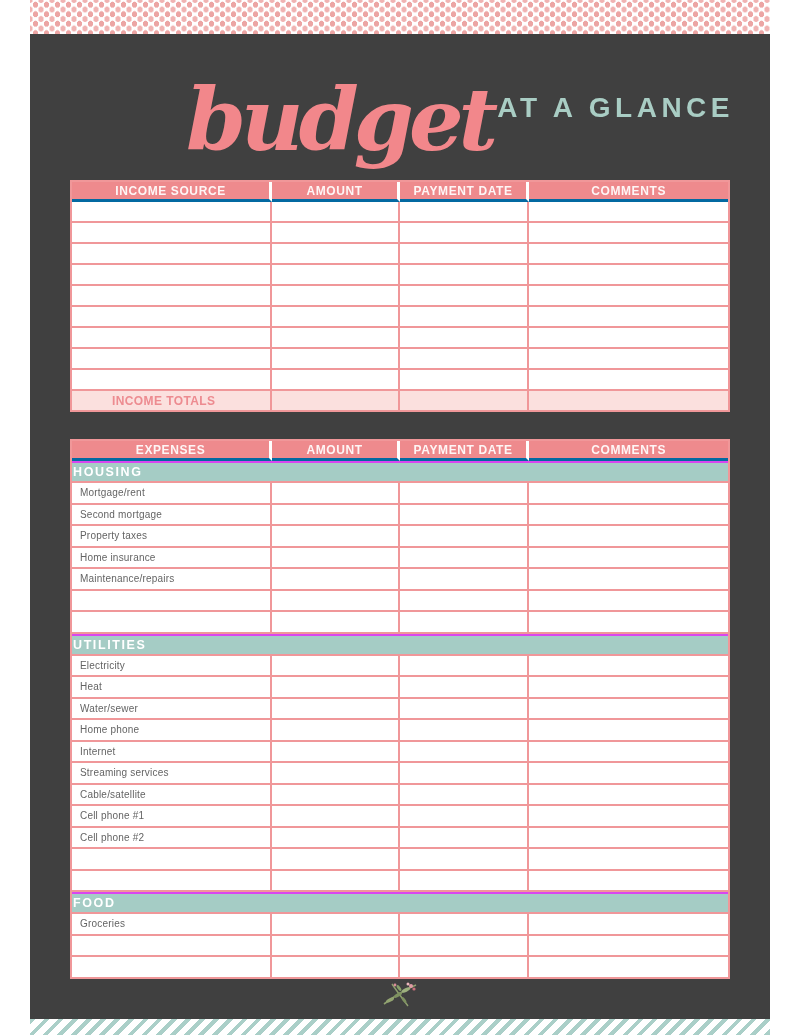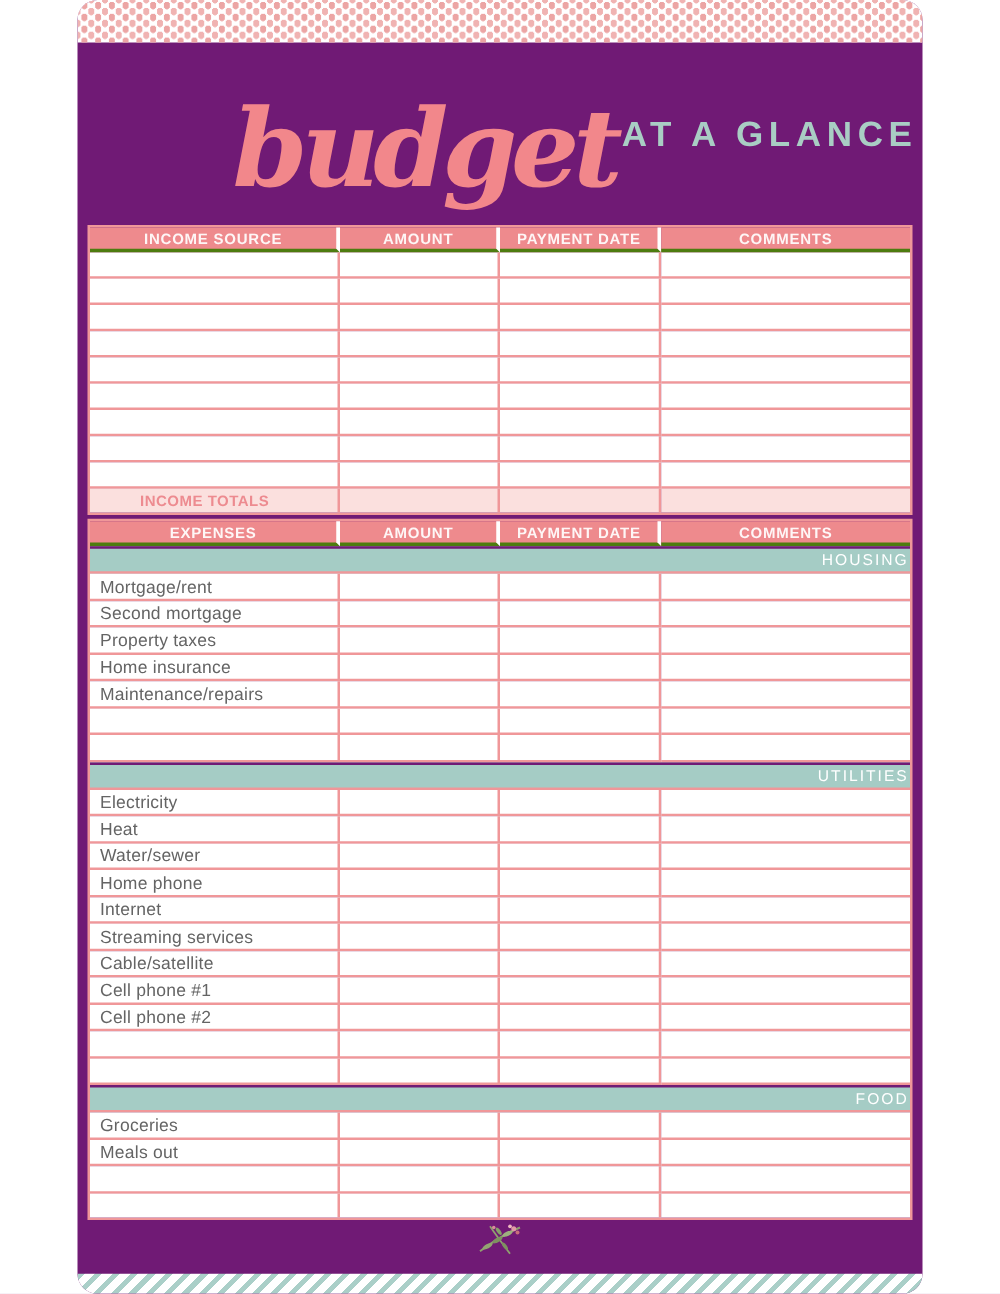--- a/index.html
+++ b/index.html
@@ -12,26 +12,25 @@
     --script-pink:#F2878B;
     --dot-pink:#ECA5A4;
     --stripe-teal:#AACFC8;
     --label-gray:#646464;
     --brand-gray:#53646C;
     --box-faint:#F4E4DF;
   }
   html,body{margin:0;padding:0;background:#fff;}
   .page{
     position:relative;
-    width:676px;height:1035px;
+    width:740px;height:1035px;
     margin:0 auto;
-    background:#701a75;
+    background:#404040;
     font-family:"Liberation Sans", sans-serif;
     overflow:hidden;
-    border-radius:16px;
   }
   
   .dots-band{
     height:34px;width:100%;
     background-color:#fff;
     background-image:
       radial-gradient(2.6px 3.1px at 5.5px 4.5px, var(--dot-pink) 97%, transparent),
       radial-gradient(2.6px 3.1px at 5.5px 4.5px, #F0B3B2 97%, transparent);
     background-size:11px 9.5px;
     background-position:0 0, 5.5px 4.8px;
@@ -60,50 +59,50 @@
     white-space:nowrap;
   }
   
   .sheet{width:660px;margin:0 auto;}
   table.tbl{
     width:100%;
     border-collapse:separate;border-spacing:0;
     table-layout:fixed;
     border:2px solid var(--pink-border);
   }
-  table.expenses{margin-top:3px;}
+  table.expenses{margin-top:27px;}
   .tbl td{
     border-bottom:2px solid var(--pink-border);
     border-right:2px solid var(--pink-border);
     height:17px;
     background:#fff;
     overflow:hidden;
   }
   table.expenses td{height:17.5px;}
   .tbl td:last-child{border-right:none;}
   .tbl tr:last-child td{border-bottom:none;padding-left:40px;}
   .tbl th.hd{
     background:var(--pink-header);
     color:#FEF6F6;
     font-size:12px;font-weight:bold;letter-spacing:.6px;
     height:15px;
     border-right:3px solid #fff;
-    border-bottom:3px solid #4d7c0f;
+    border-bottom:3px solid #0369a1;
   }
   .tbl th.hd:last-child{border-right:none;}
   .tbl td.band{
     background:var(--teal-band);
     color:#fff;
-    font-size:12.5px;font-weight:normal;letter-spacing:1.6px;
-    text-align:right;
+    font-size:12.5px;font-weight:bold;letter-spacing:1.6px;
+    text-align:left;
     height:16px;
-    border-top:2px solid #701a75;
+    border-top:2px solid #d946ef;
   }
   .tbl td.lbl{
-    font-size:14px;color:var(--label-gray);
+    font-size:10px;color:var(--label-gray);
     letter-spacing:.2px;
     padding-left:8px;
     text-align:left;
   }
   .tbl tr.totals td{
     background:var(--pink-light);
   }
   .tbl td.lbl-totals{
     color:var(--pink-text);
     font-size:12px;font-weight:bold;letter-spacing:.4px;
@@ -342,26 +341,20 @@
             <td class="cell"></td>
             <td class="cell"></td>
             <td class="cell"></td>
             <td class="cell"></td>
           </tr>
           <tr>
             <td class="band" colspan="4">FOOD</td>
           </tr>
           <tr>
             <td class="lbl">Groceries</td>
-            <td class="cell"></td>
-            <td class="cell"></td>
-            <td class="cell"></td>
-          </tr>
-          <tr>
-            <td class="lbl">Meals out</td>
             <td class="cell"></td>
             <td class="cell"></td>
             <td class="cell"></td>
           </tr>
           <tr>
             <td class="cell"></td>
             <td class="cell"></td>
             <td class="cell"></td>
             <td class="cell"></td>
           </tr>

